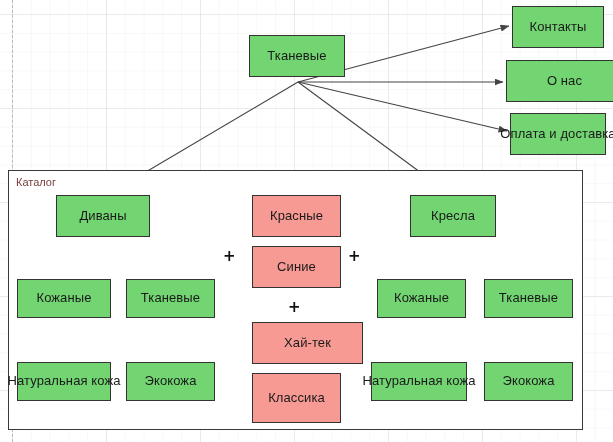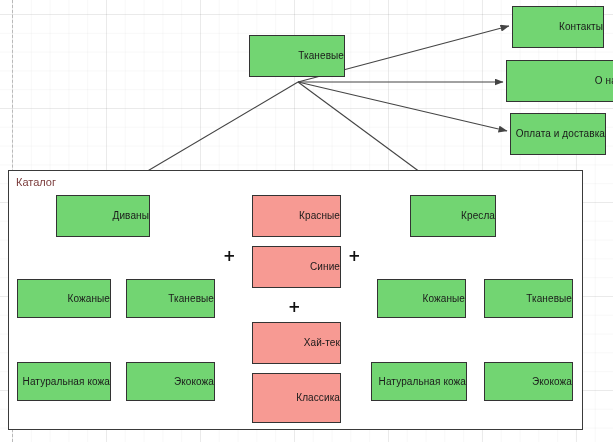--- a/index.html
+++ b/index.html
@@ -36,23 +36,23 @@
     bottom: 0;
     width: 0;
     border-left: 1px dashed #b9b9b9;
   }
   .node {
     position: absolute;
     box-sizing: border-box;
     border: 1.5px solid #333333;
     display: flex;
     align-items: center;
-    justify-content: flex-end;
+    justify-content: center;
     text-align: center;
-    font-size: 10px;
+    font-size: 13px;
     color: #1a1a1a;
     line-height: 1.15;
     letter-spacing: 0.1px;
     white-space: nowrap;
     z-index: 3;
   }
   .node.green { background-color: #72d572; }
   .node.pink  { background-color: #f79a93; }
 
   .group-box {
@@ -136,21 +136,21 @@
   <div class="node green" style="left:410px; top:195px; width:86px; height:42px;">
     <span>Кресла</span>
   </div>
 
   <div class="node pink" style="left:252px; top:195px; width:89px; height:42px;">
     <span>Красные</span>
   </div>
   <div class="node pink" style="left:252px; top:246px; width:89px; height:42px;">
     <span>Синие</span>
   </div>
-  <div class="node pink" style="left:252px; top:322px; width:89px; height:42px;">
+  <div class="node pink" style="left:252px; top:322px; width:111px; height:42px;">
     <span>Хай-тек</span>
   </div>
   <div class="node pink" style="left:252px; top:373px; width:89px; height:50px;">
     <span>Классика</span>
   </div>
 
   <div class="node green" style="left:17px; top:279px; width:94px; height:39px;">
     <span>Кожаные</span>
   </div>
   <div class="node green" style="left:126px; top:279px; width:89px; height:39px;">

